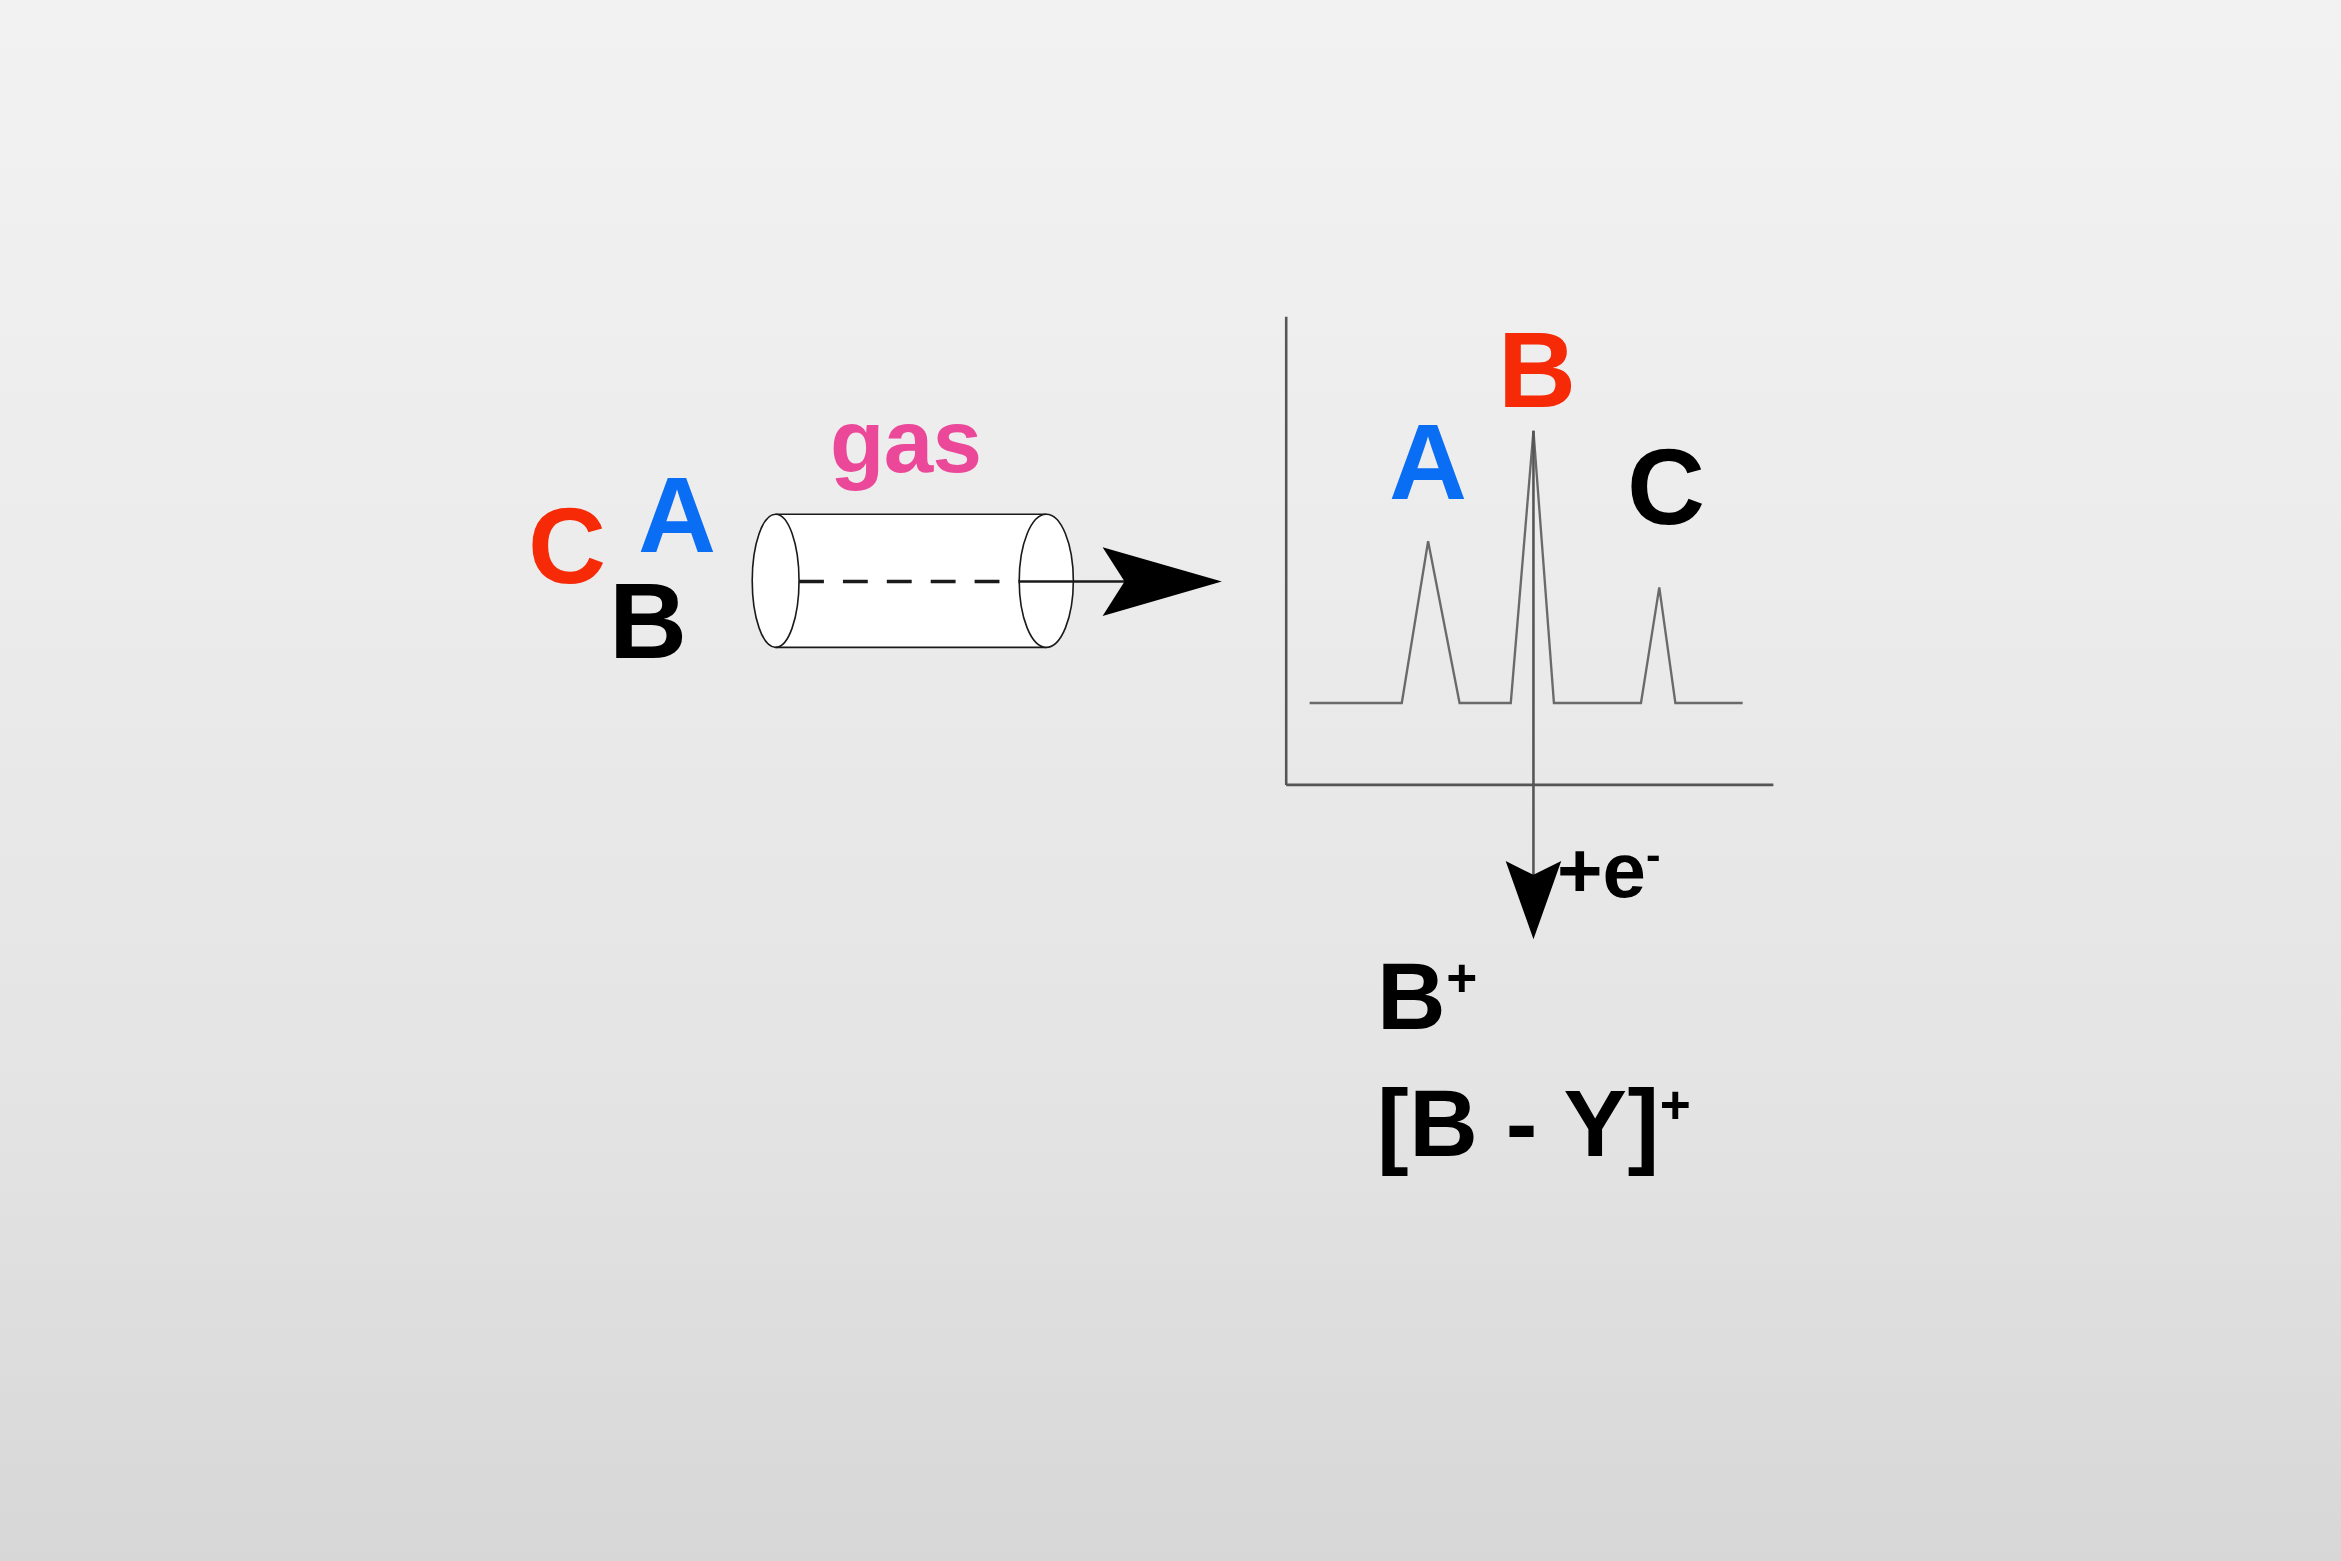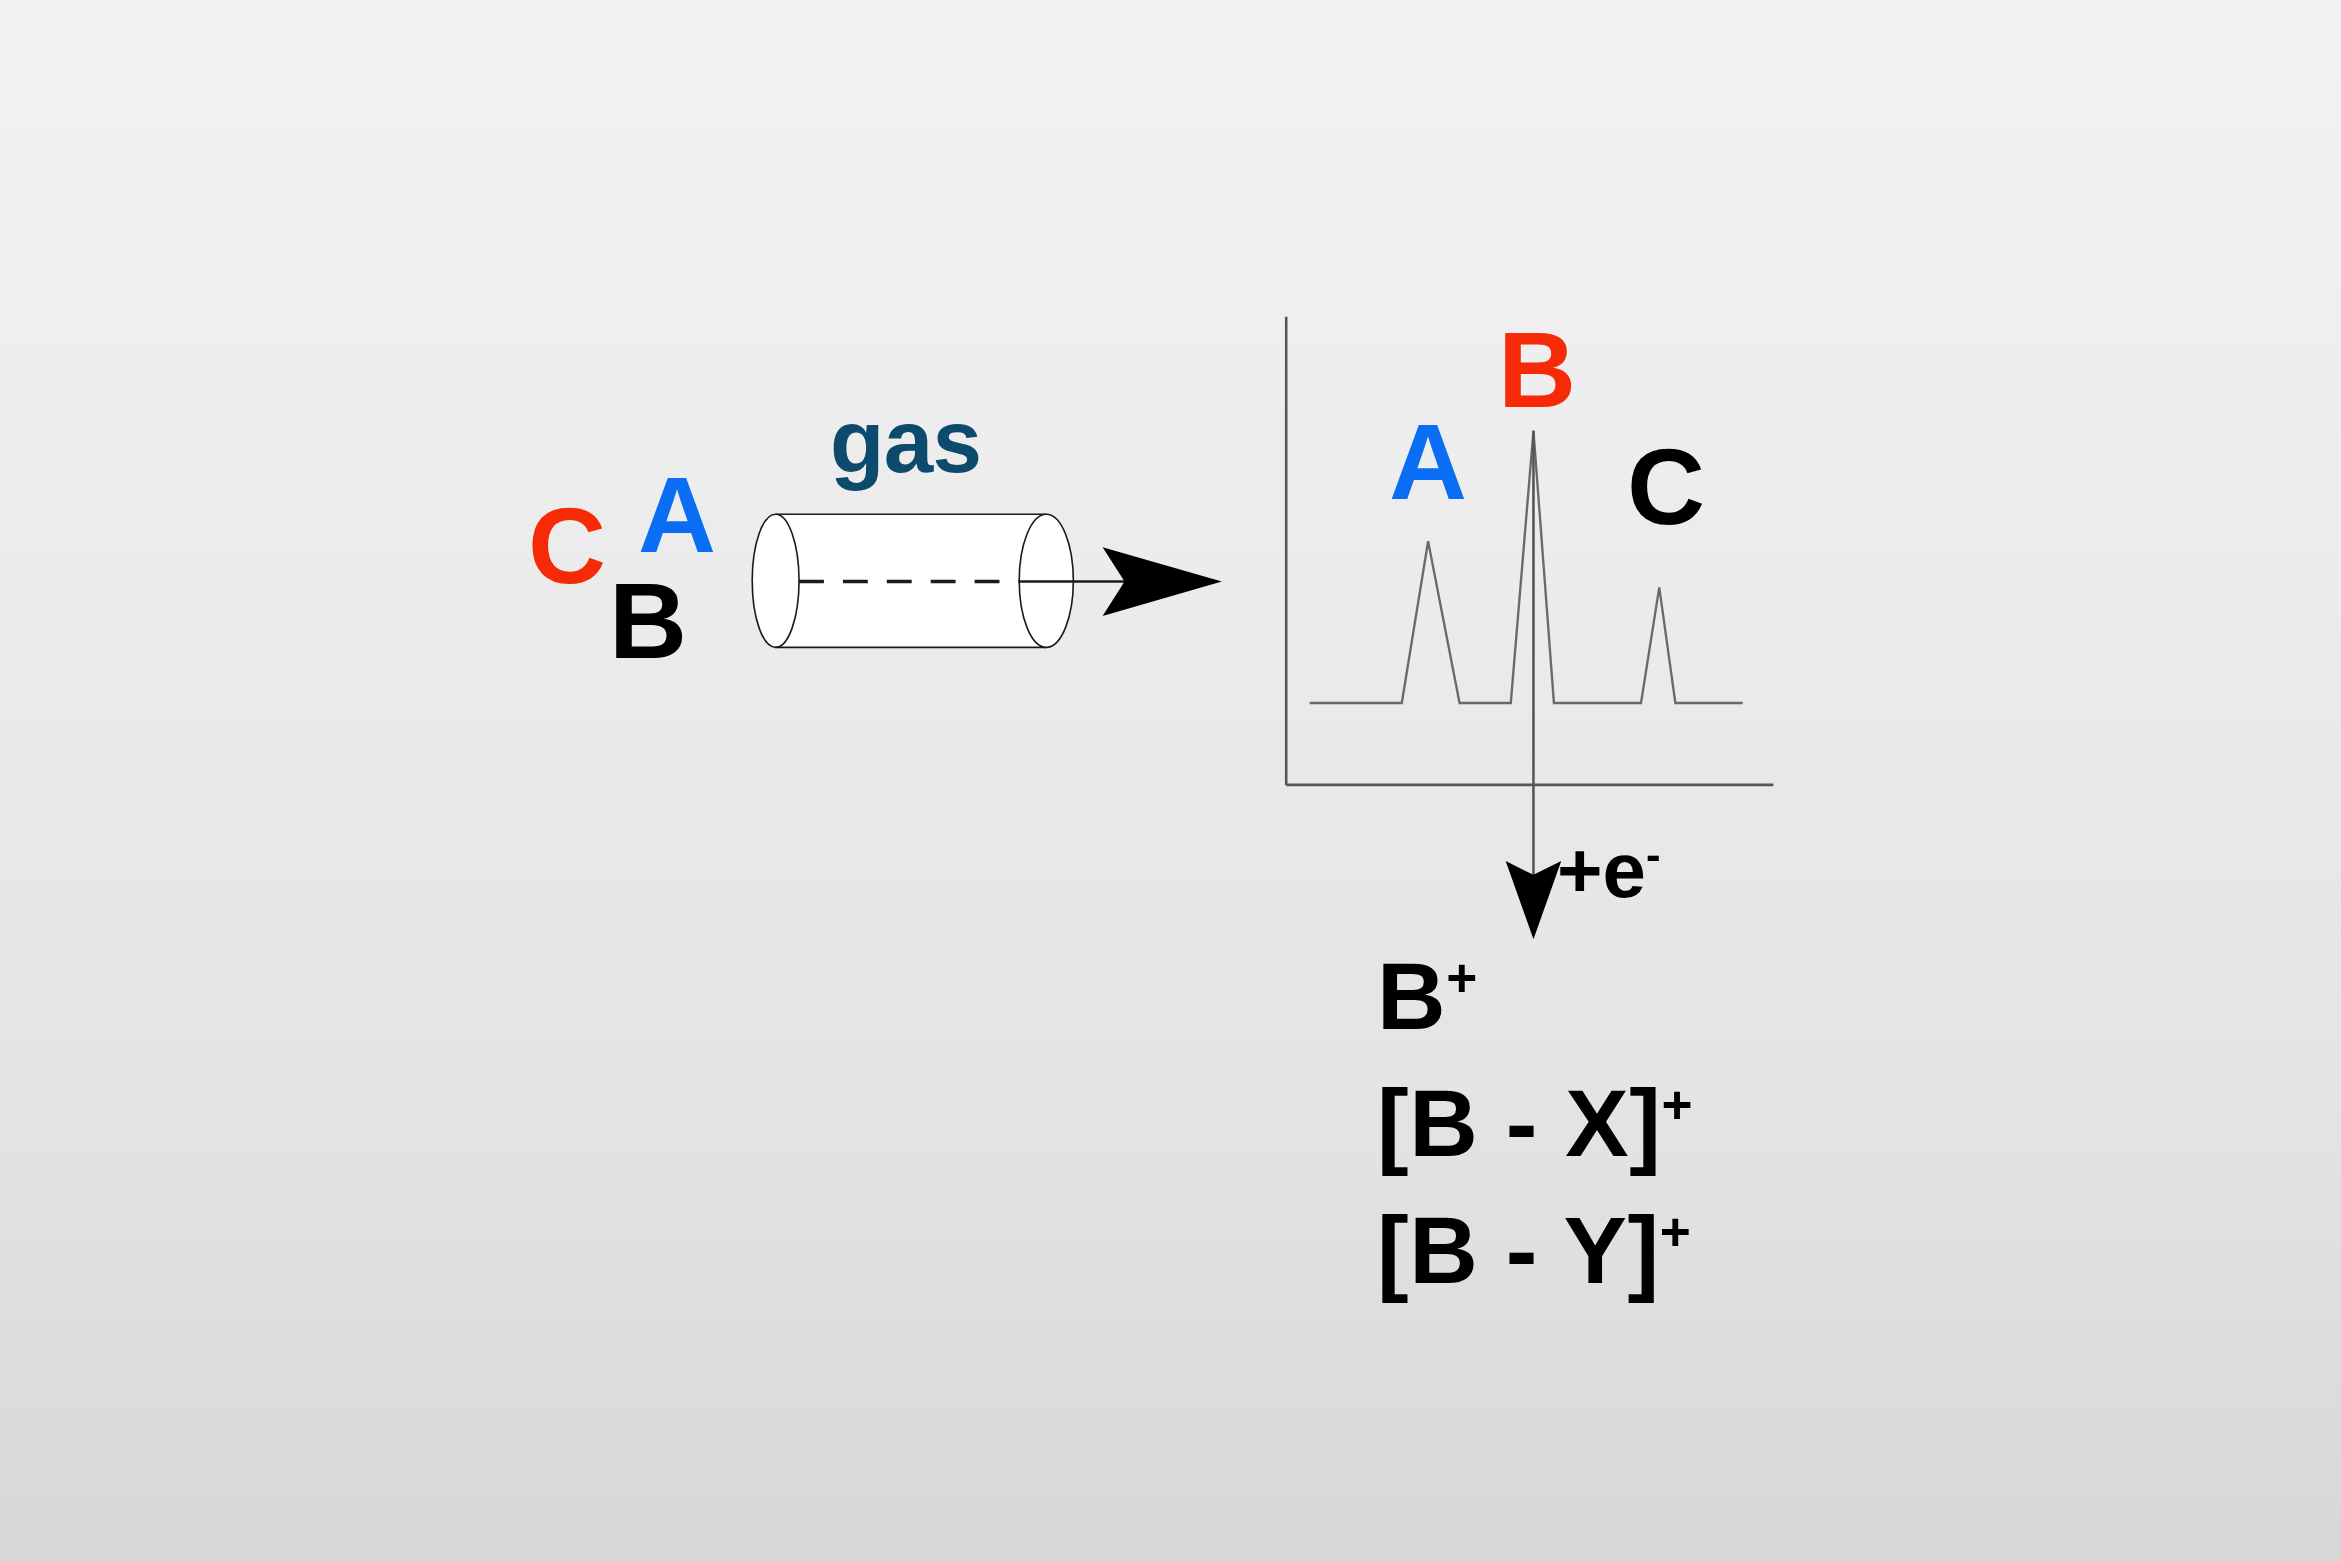--- a/index.html
+++ b/index.html
@@ -27,21 +27,21 @@
     white-space: nowrap;
     -webkit-font-smoothing: antialiased;
   }
   #analyte-c { left: 528px; top: 492px;  font-size: 108px; }
   #analyte-a { left: 638px; top: 461px;  font-size: 108px; }
   #analyte-b { left: 609px; top: 567px;  font-size: 108px; }
 
   
   #gas-label {
     left: 830px; top: 397px;
-    font-size: 89px; font-weight: bold; color: #0c4a6e;
+    font-size: 89px; font-weight: bold; color: #ec4899;
     letter-spacing: -0.7px; line-height: 1;
   }
 
   
   #chrom-label-a { left: 1389px; top: 408px; font-size: 108px; }
   #chrom-label-b { left: 1498px; top: 316px; font-size: 108px; }
   #chrom-label-c { left: 1627px; top: 433px; font-size: 108px; }
 
   
   #fragment-list {
@@ -98,21 +98,20 @@
   <div class="abs analyte" id="chrom-label-b" style="color:#f72a08">B</div>
 
   <div class="abs analyte" id="chrom-label-c" style="color:#000000">C</div>
 
   <div class="abs" id="electron-label">
     <span>+e</span><sup>-</sup>
   </div>
 
   <div class="abs" id="fragment-list">
     <div class="fragment-row"><span>B</span><sup>+</sup></div>
-    <div class="fragment-row"><span>[B - X]</span><sup>+</sup></div>
     <div class="fragment-row"><span>[B - Y]</span><sup>+</sup></div>
   </div>
 
   <svg class="overlay" viewBox="0 0 3201 2134">
 
     <g>
 
       <path d="M 1060 703 L 1430 703 L 1430 885 L 1060 885 Z" fill="#ffffff" stroke="none"></path>
 
       <ellipse cx="1060" cy="794" rx="32" ry="91" fill="#ffffff" stroke="#1a1a1a" stroke-width="2.2"></ellipse>

